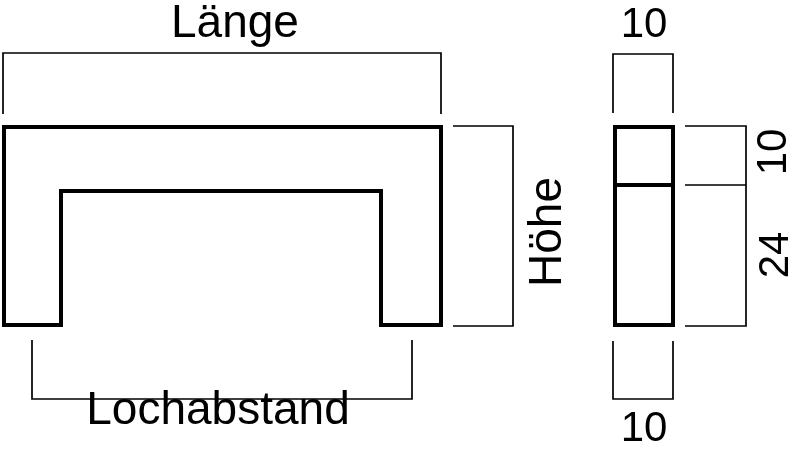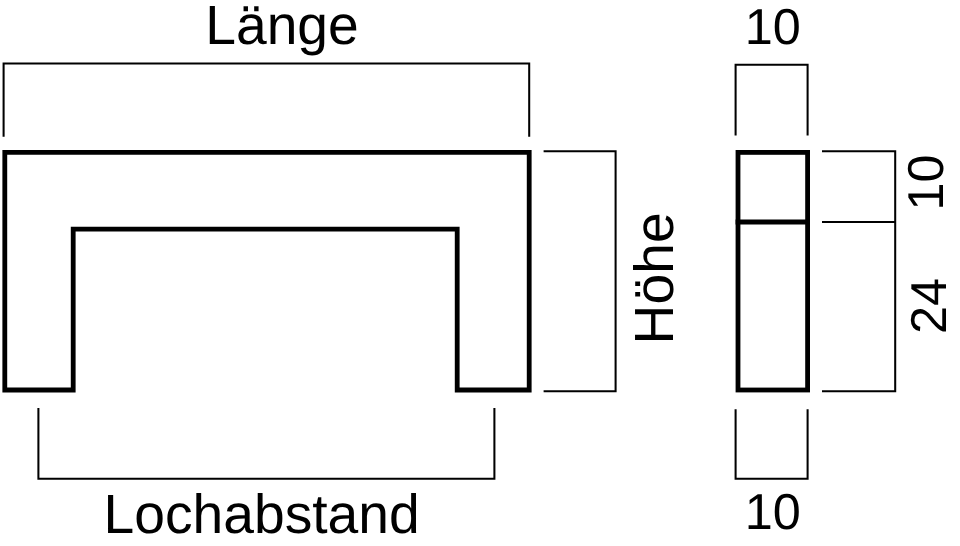--- a/index.html
+++ b/index.html
@@ -59,21 +59,21 @@
 
     <path d="M 685,126 L 746,126 L 746,326 L 685,326 M 685,185 L 746,185" fill="none" stroke="#000000" stroke-width="1.7"></path>
 
     <path d="M 613,341 L 613,399 L 673,399 L 673,341" fill="none" stroke="#000000" stroke-width="1.7"></path>
   </svg>
 
   <div class="label" style="left:235px; top:21px;">Länge</div>
 
   <div class="label rot" style="left:545px; top:232px;">Höhe</div>
 
-  <div class="label" style="left:218px; top:428px;">Lochabstand</div>
+  <div class="label" style="left:218px; top:408px;">Lochabstand</div>
 
   <div class="label num" style="left:644px; top:23px;">10</div>
 
   <div class="label num rot" style="left:772px; top:152px;">10</div>
 
   <div class="label num rot" style="left:774px; top:255px;">24</div>
 
   <div class="label num" style="left:644px; top:427px;">10</div>
 
 </div>

